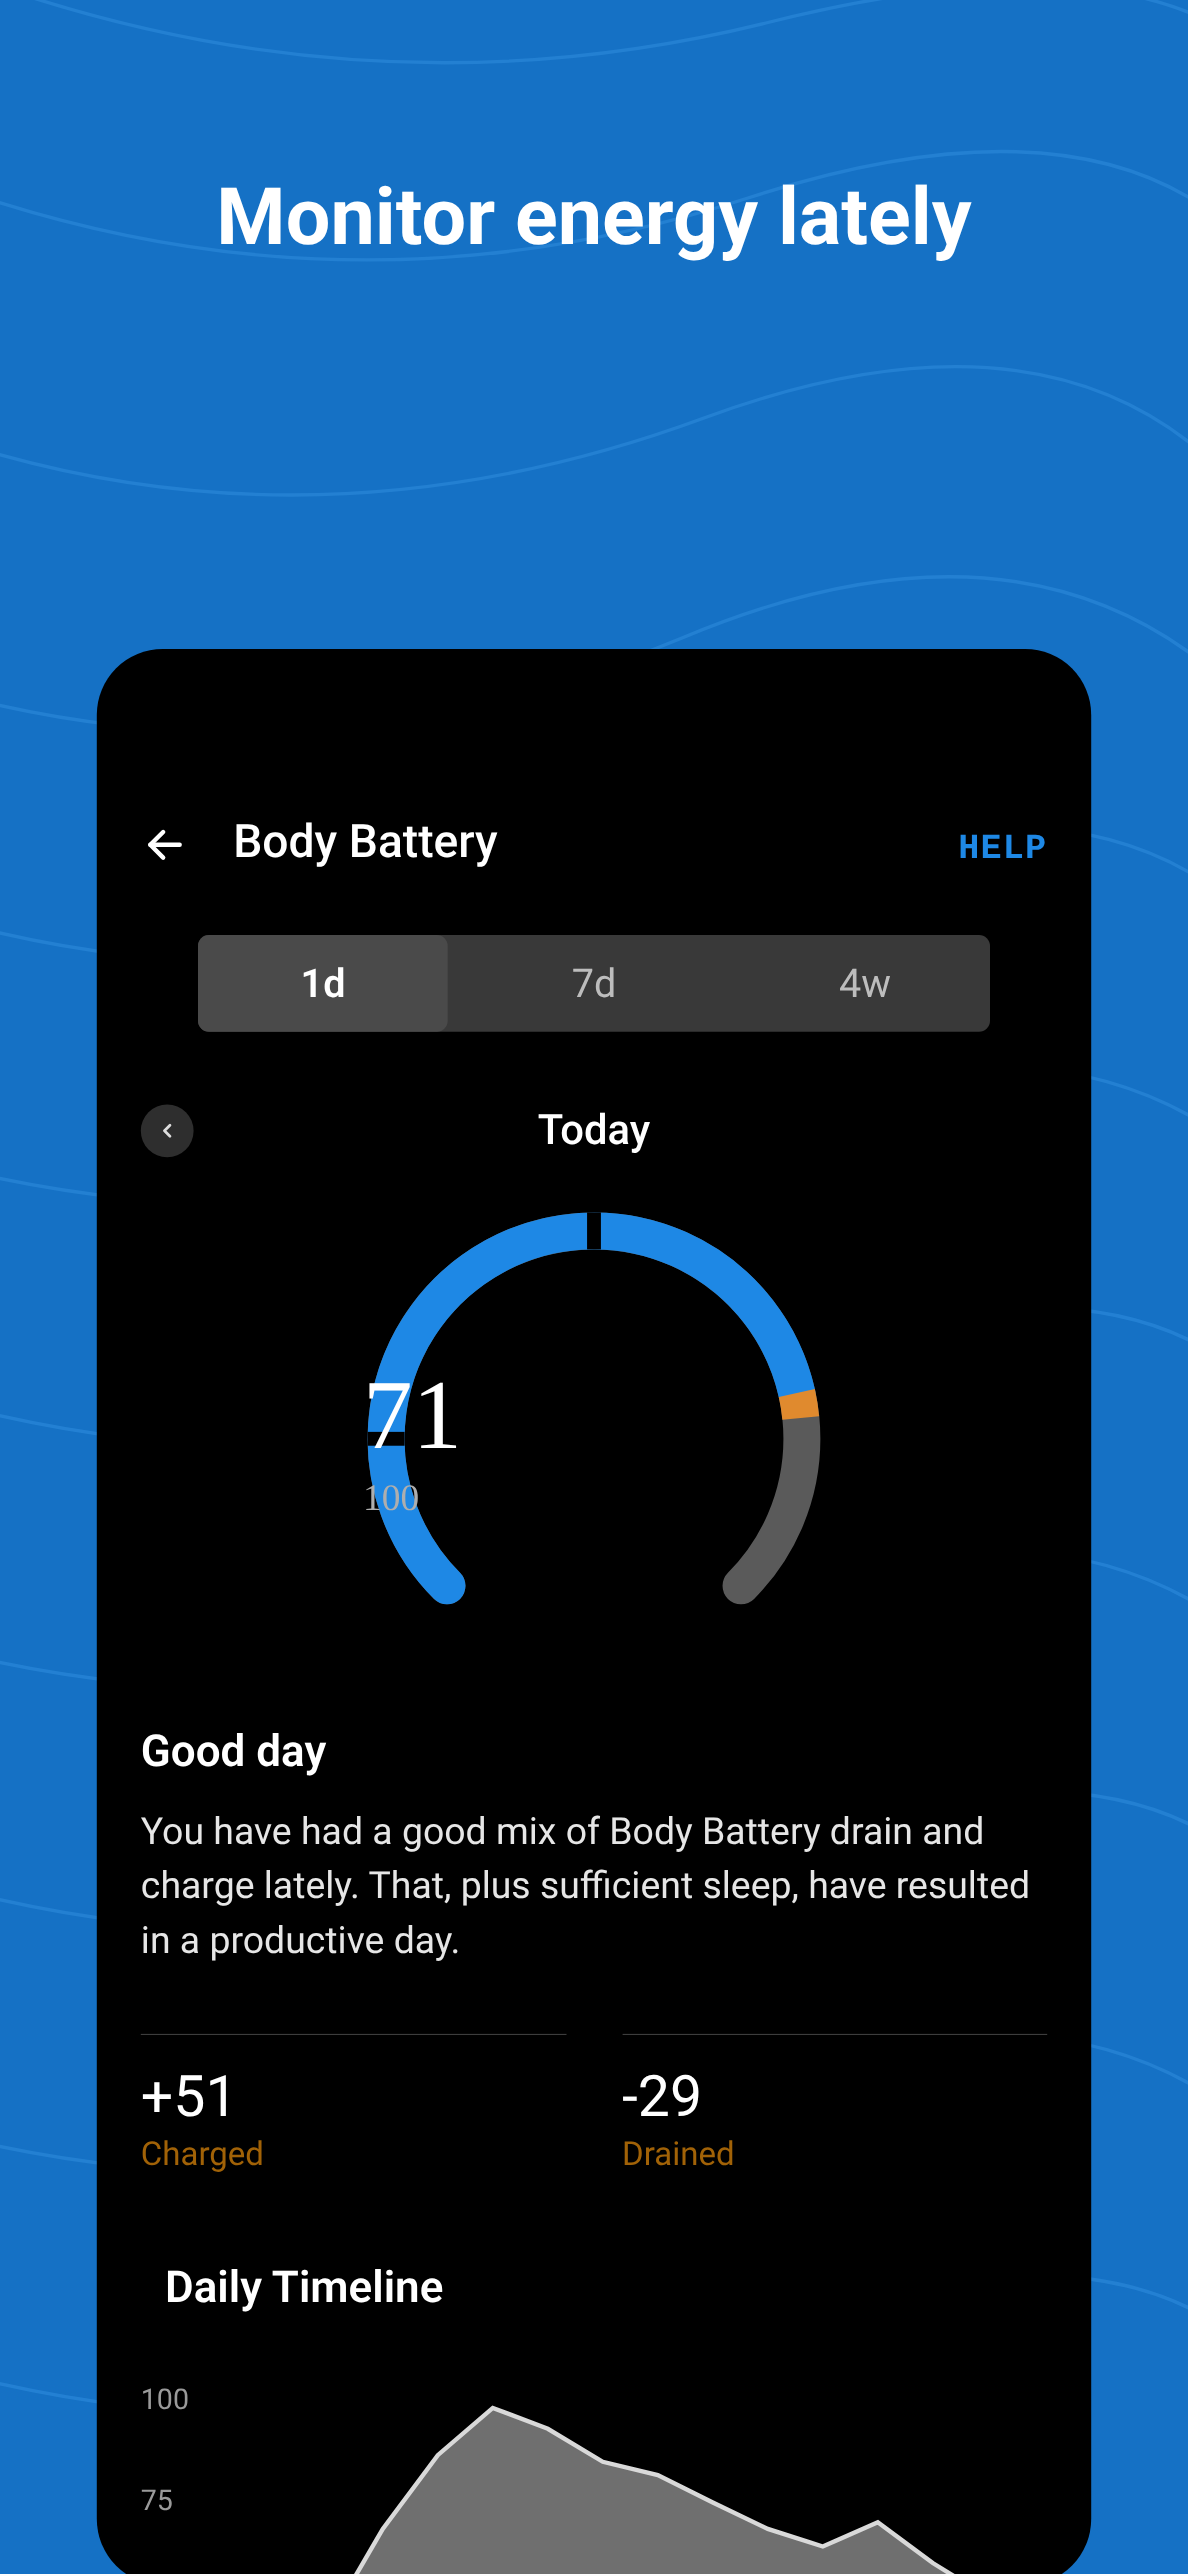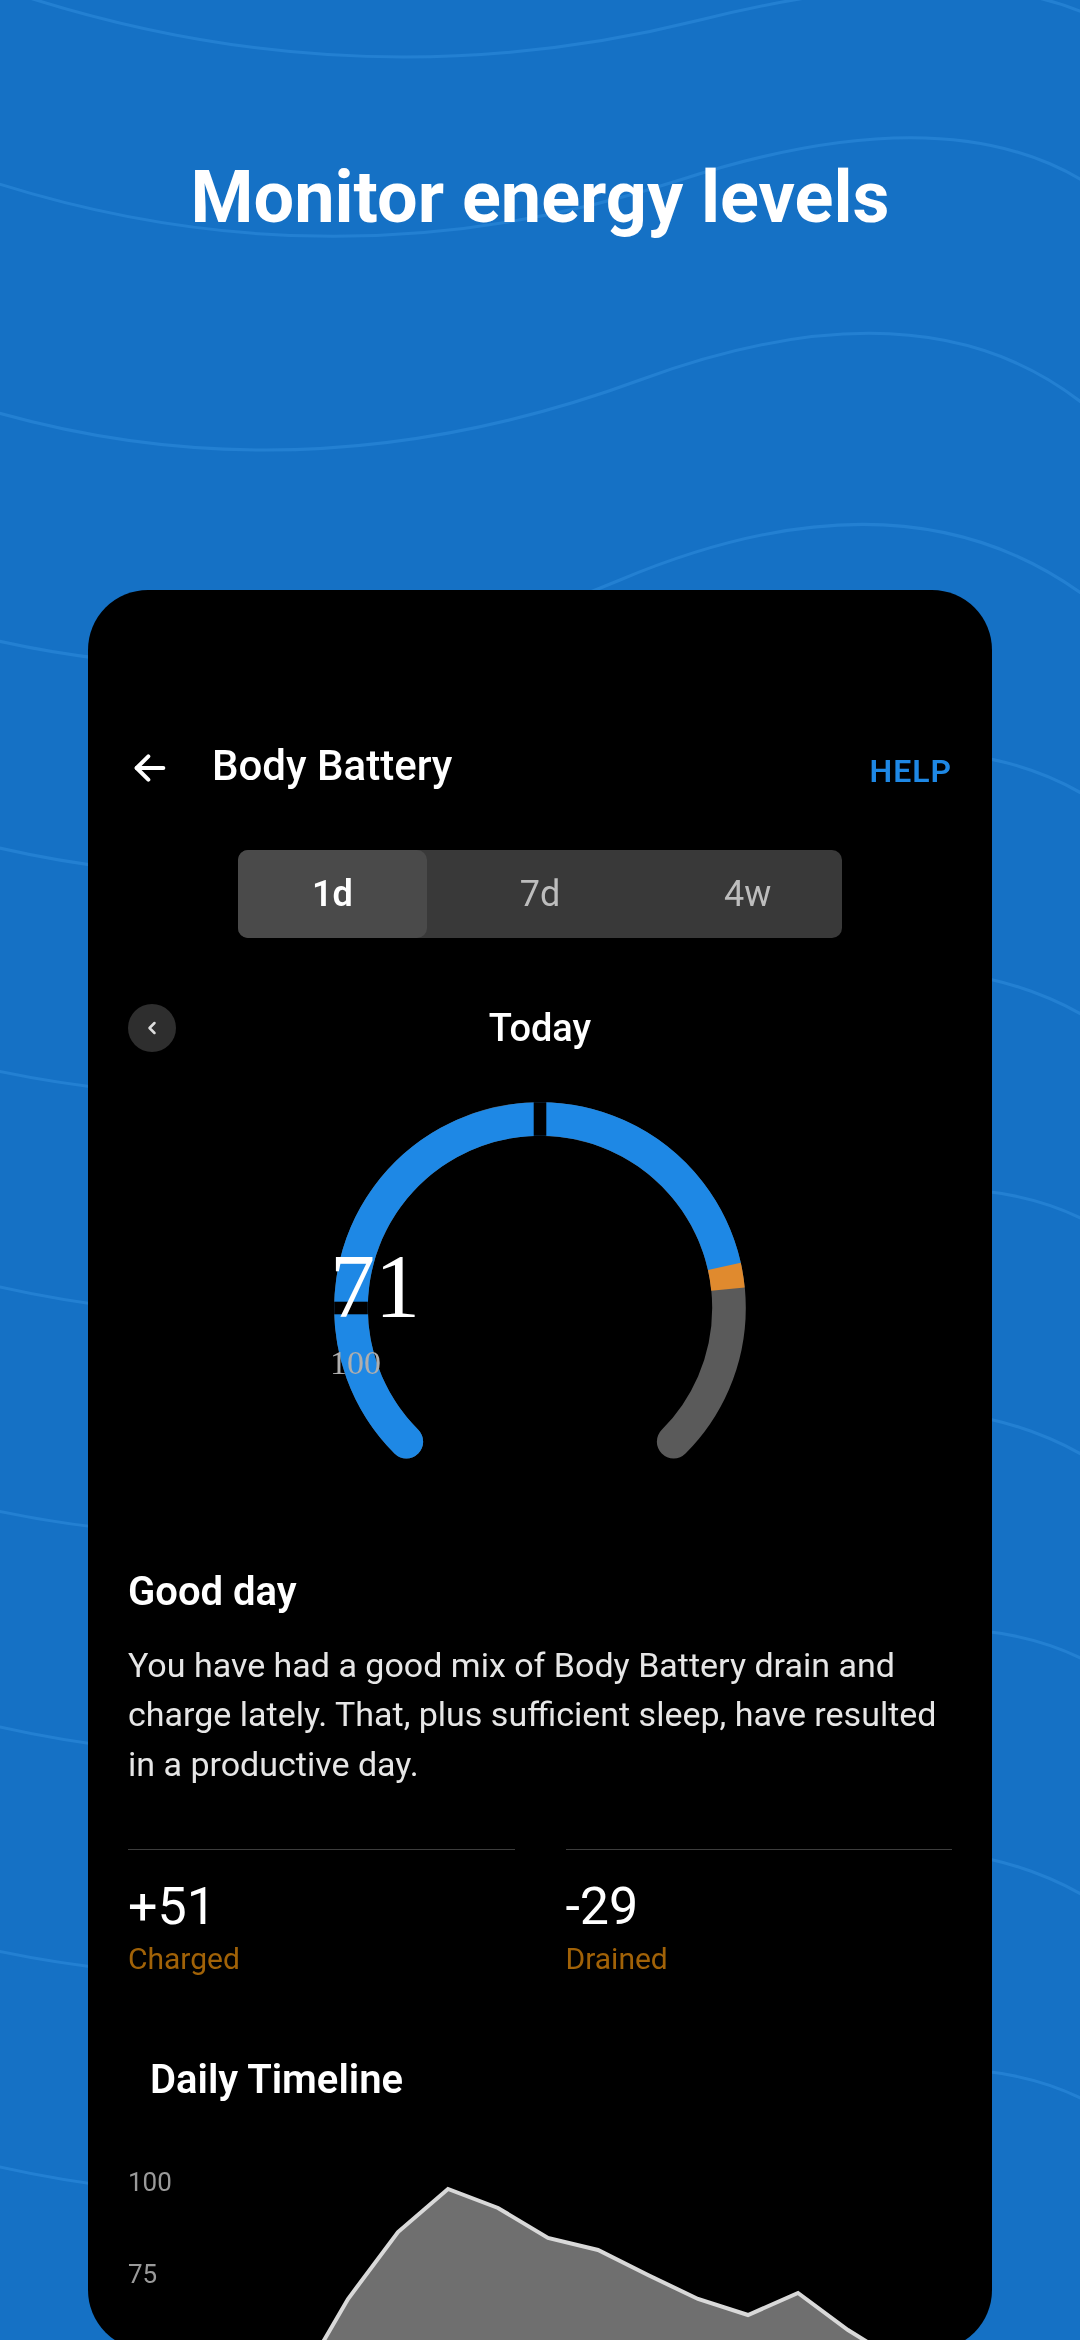--- a/index.html
+++ b/index.html
@@ -51,24 +51,25 @@
 .app-title {
   font-size: 42px;
   font-weight: 500;
   flex: 1;
 }
 .help-link {
   color: #1e88e5;
   font-size: 32px;
   font-weight: 600;
   letter-spacing: 1px;
+  font-family: Liberation Mono, monospace;
 }
 .segmented {
   margin: 60px auto 0;
-  width: 604px;
+  width: 720px;
   height: 88px;
   background: #393939;
   border-radius: 10px;
   display: flex;
   gap: 19px;
 }
 .seg-item {
   flex: 1;
   display: flex;
   align-items: center;
@@ -196,21 +197,21 @@
     <path d="M -100 820 Q 260 940 660 800 T 1200 920"></path>
     <path d="M -120 1040 Q 260 1160 640 1020 T 1200 1120"></path>
     <path d="M -100 1260 Q 280 1380 680 1240 T 1200 1340"></path>
     <path d="M -120 1480 Q 260 1600 640 1460 T 1200 1560"></path>
     <path d="M -100 1700 Q 280 1820 680 1680 T 1200 1780"></path>
     <path d="M -120 1920 Q 260 2040 640 1900 T 1200 2000"></path>
     <path d="M -100 2140 Q 280 2260 680 2120 T 1200 2220"></path>
   </g>
 </svg>
 
-<div class="marketing-title">Monitor energy levels</div>
+<div class="marketing-title">Monitor energy lately</div>
 
 <div class="phone">
 
   <div class="app-bar">
     <div class="back-icon">
       <svg width="40" height="40" viewBox="0 0 24 24" fill="none" stroke="#fff" stroke-width="2.4" stroke-linecap="round" stroke-linejoin="round">
         <line x1="20" y1="12" x2="4" y2="12"></line>
         <polyline points="11 5 4 12 11 19"></polyline>
       </svg>
     </div>

